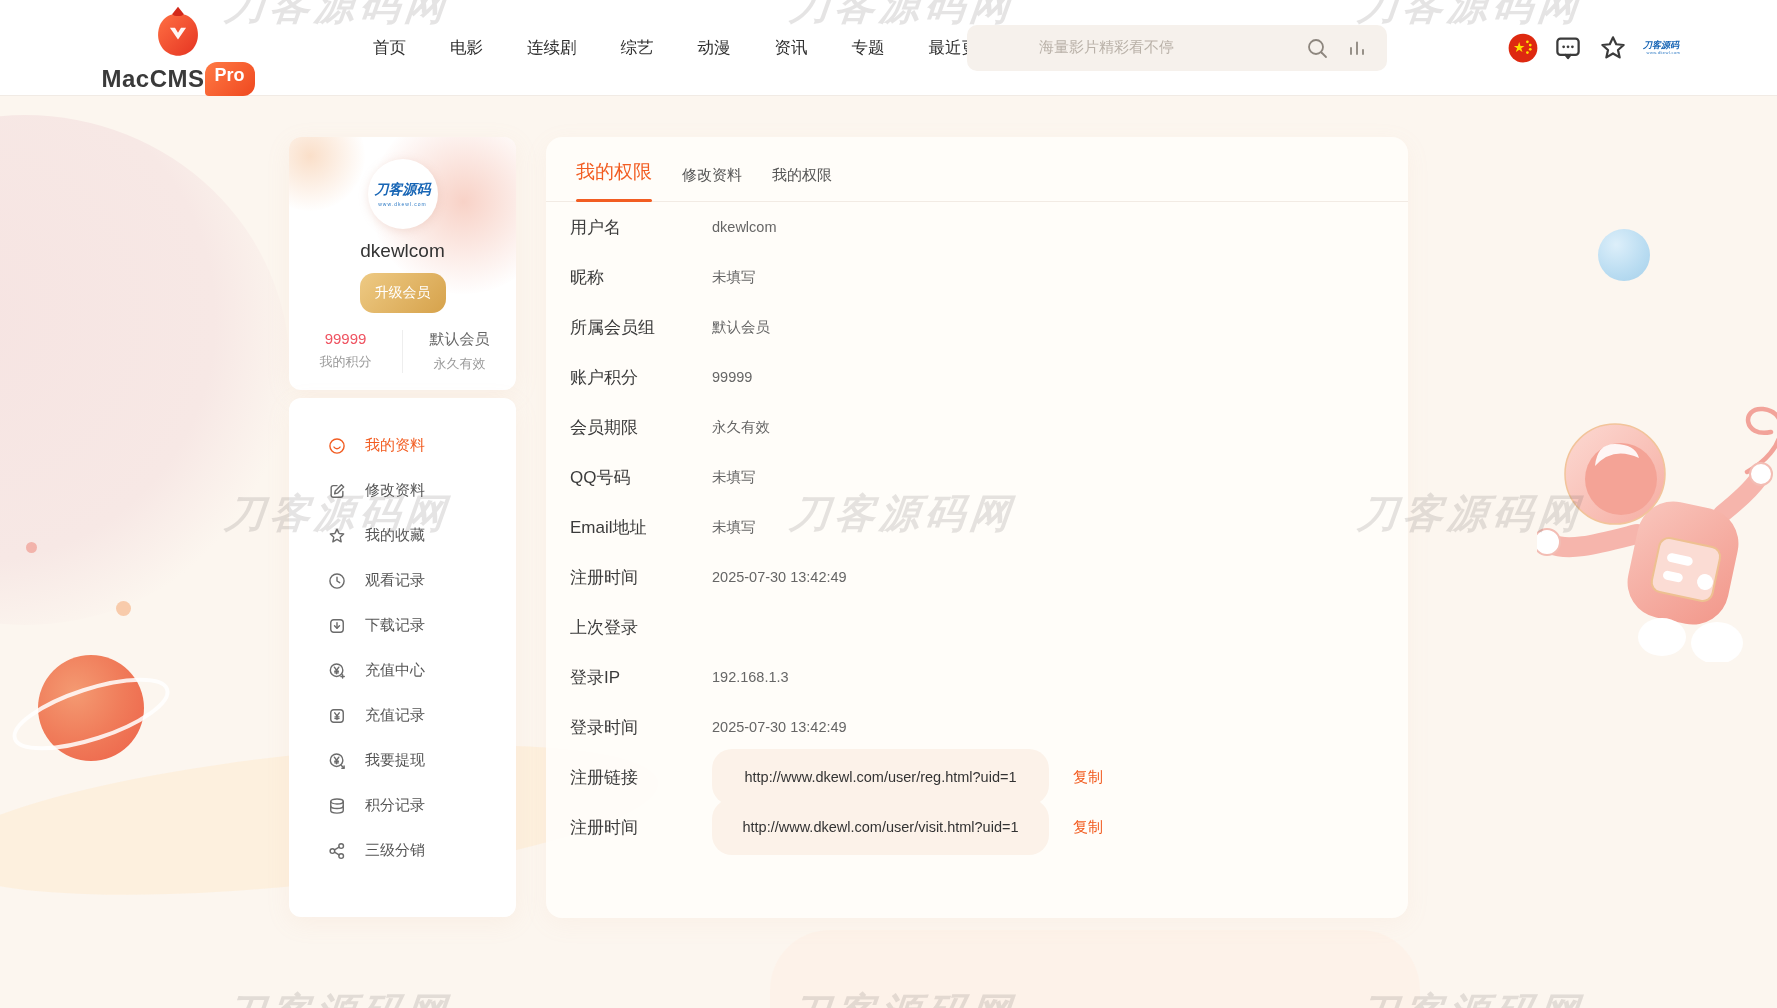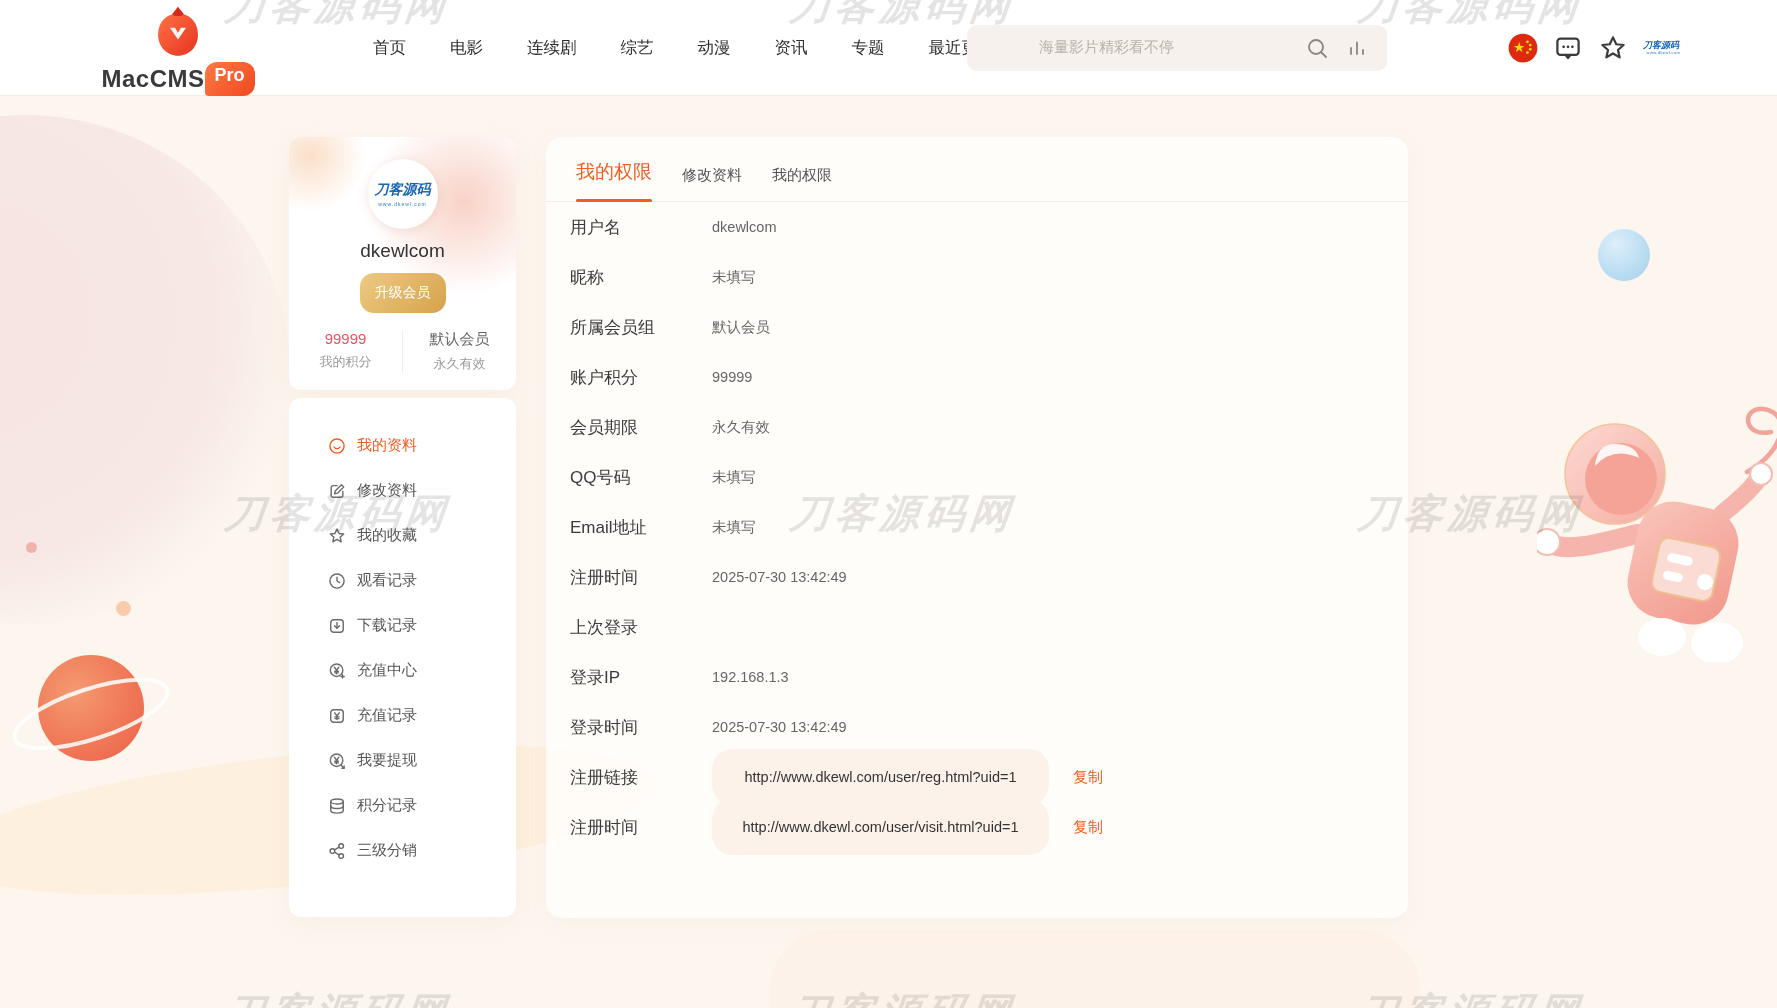--- a/index.html
+++ b/index.html
@@ -71,21 +71,21 @@
   .upgrade-btn { position:relative; margin-top:11px; width:86px; height:40px; border:none; cursor:pointer;
     border-radius:14px; background:linear-gradient(135deg,#eeca84,#d6a24b); color:#fff; font-size:14px;
     font-family:inherit; }
   .stats { position:relative; margin-top:17px; width:100%; display:flex; }
   .stat { flex:1; text-align:center; }
   .stat:first-child { border-right:1px solid #eee; }
   .stat .v { font-size:15px; color:#666; }
   .stat .v.red { color:#ef5260; }
   .stat .l { font-size:13px; color:#9b9b9b; margin-top:6px; }
   .menu-card { position:absolute; left:289px; top:398px; width:227px; height:519px; padding-top:25px; }
-  .menu-item { height:45px; display:flex; align-items:center; padding-left:38px; gap:10px;
+  .menu-item { height:45px; display:flex; align-items:center; padding-left:38px; gap:18px;
     font-size:15px; color:#555; cursor:pointer; }
   .menu-item .micon { width:20px; height:20px; color:#6b6b6b; flex:none; }
   .menu-item.active { color:#f25d22; }
   .menu-item.active .micon { color:#f25d22; }
   
   .main-card { position:absolute; left:546px; top:137px; width:862px; height:781px;
     background:rgba(255,253,250,0.92); border-radius:16px; box-shadow:0 6px 24px rgba(226,178,150,0.08); }
   .tabs { display:flex; align-items:flex-end; gap:30px; padding:22px 30px 14px; border-bottom:1px solid #f2ebe4; }
   .tab { font-size:15px; color:#555; cursor:pointer; position:relative; padding-bottom:2px; }
   .tab.active { font-size:19px; color:#f25d22; }

